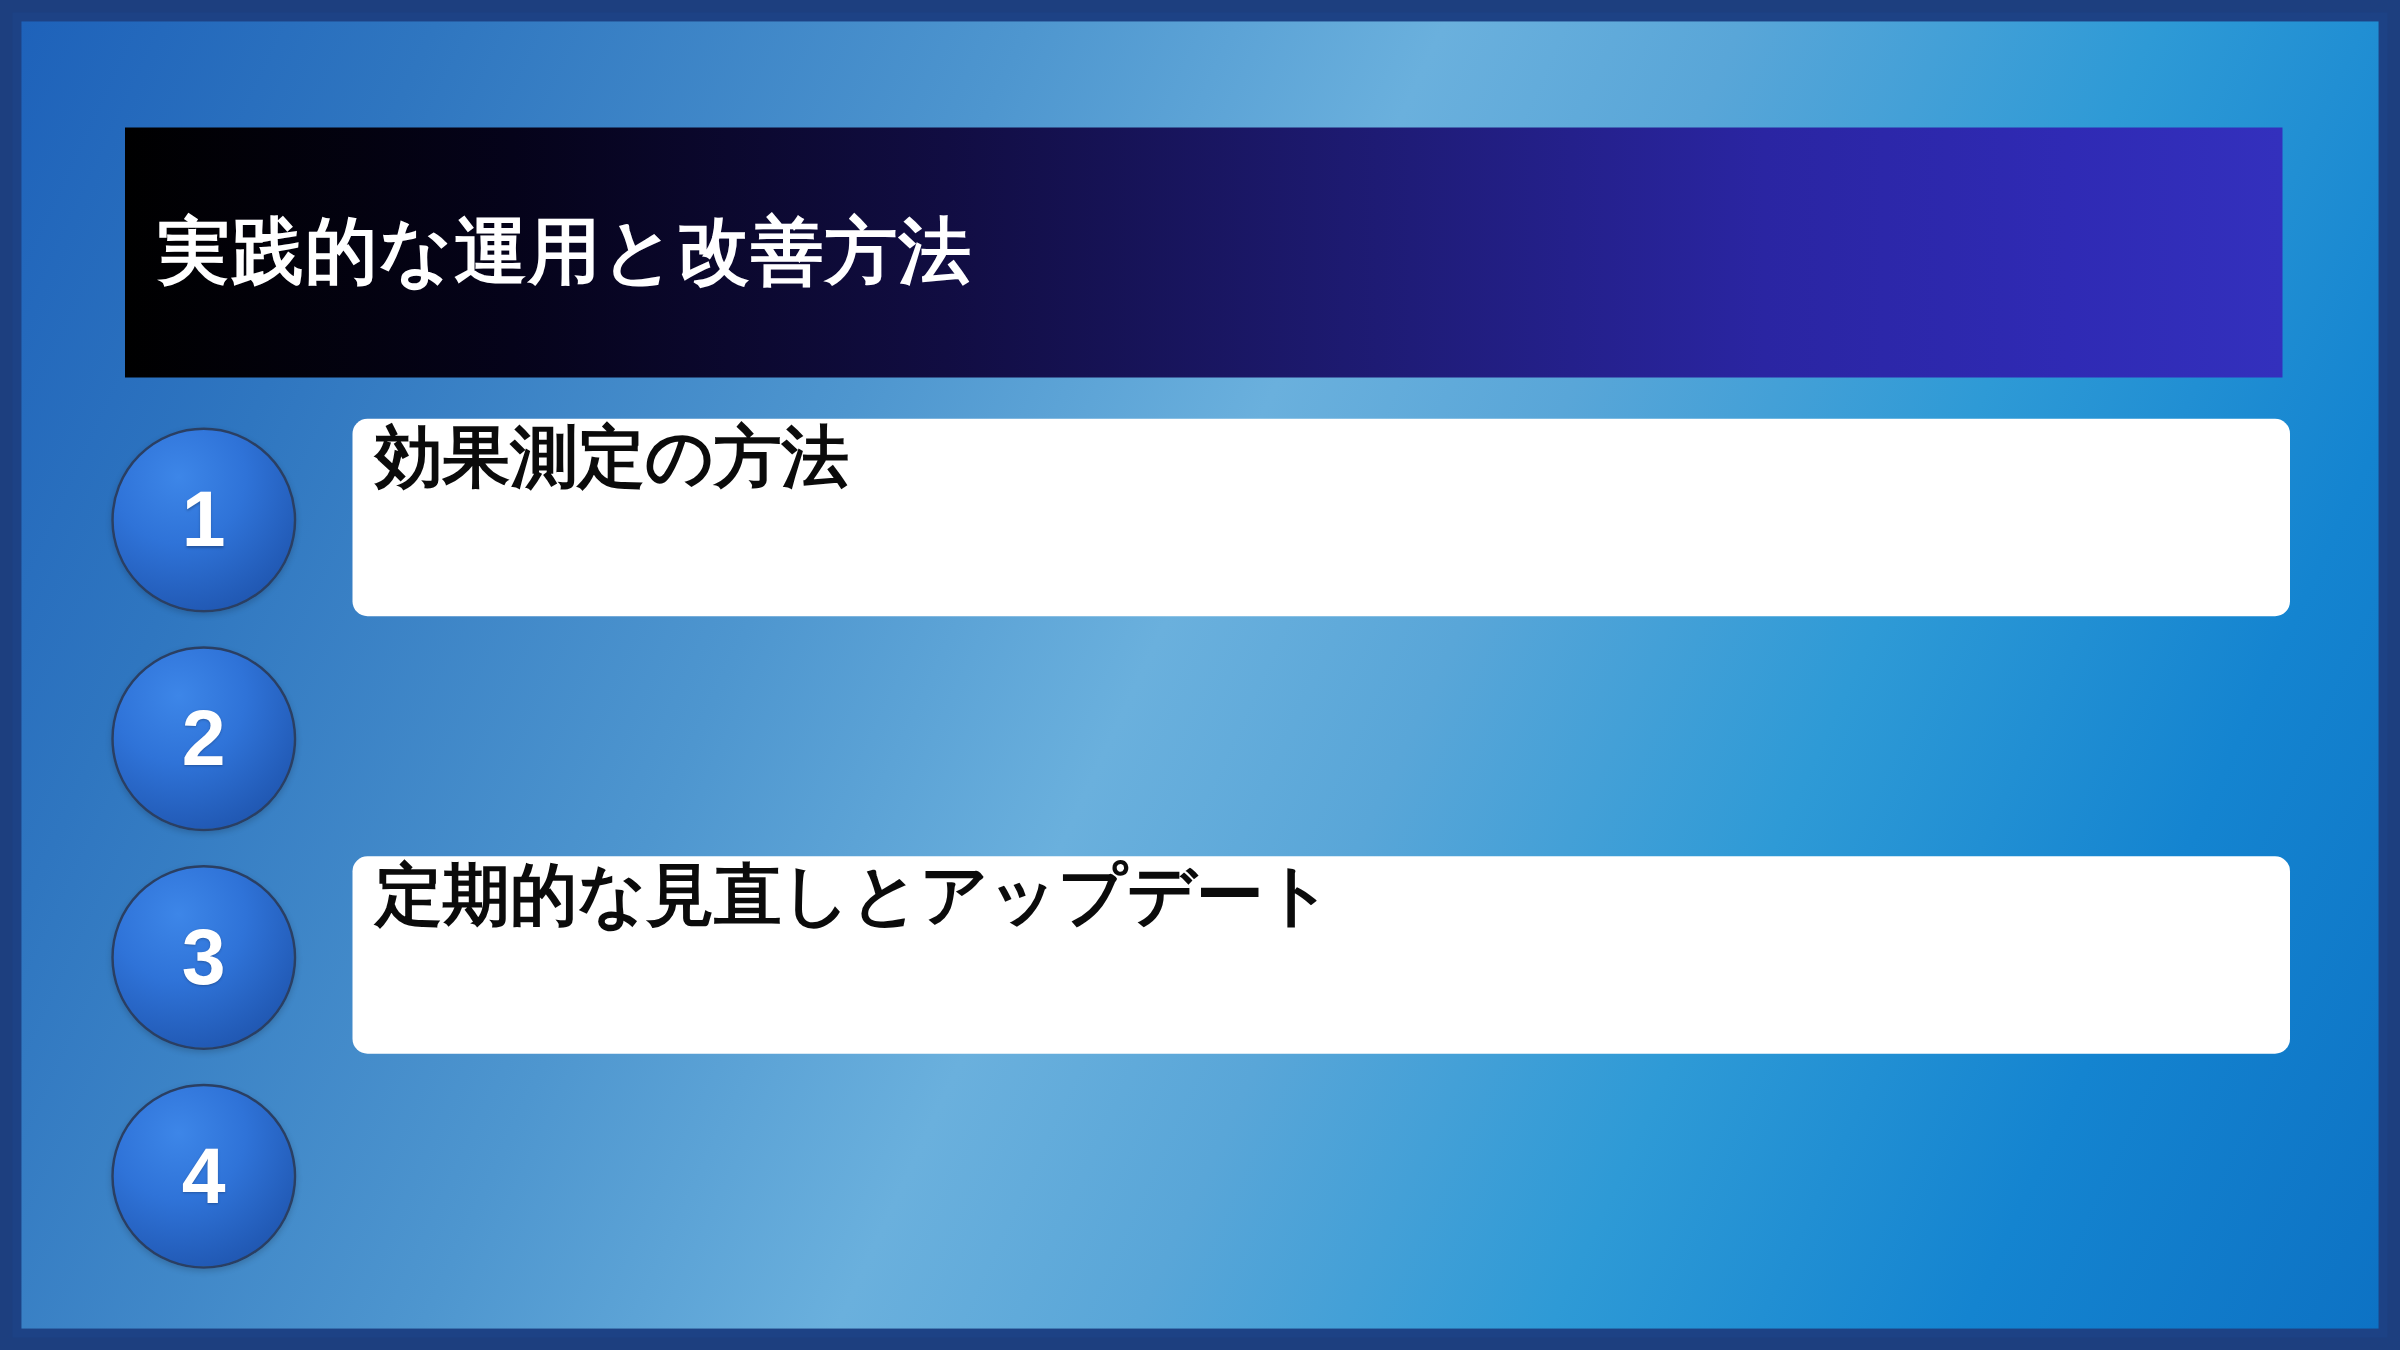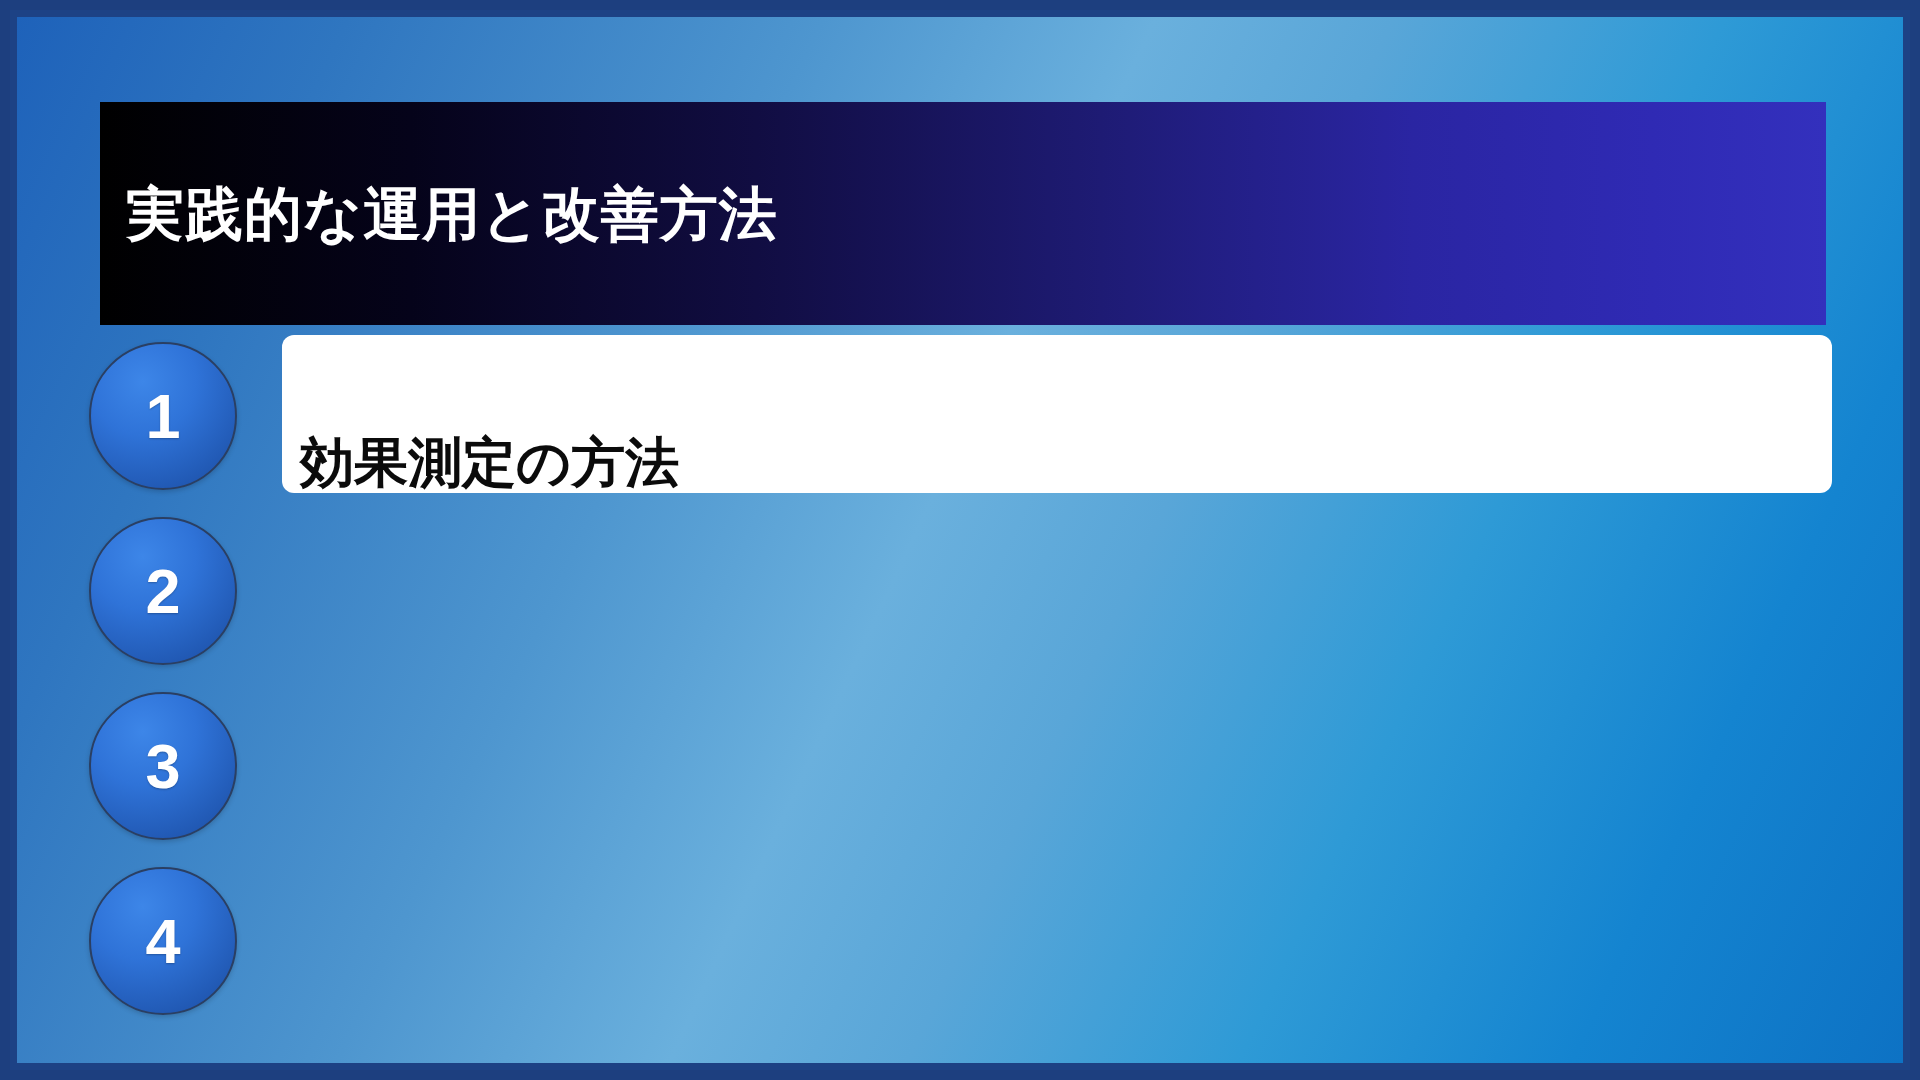--- a/index.html
+++ b/index.html
@@ -41,21 +41,21 @@
     border: 7px solid #1d4285;
     overflow: hidden;
   }
 
   
   .title-bar {
     position: absolute;
     left: 83px;
     top: 85px;
     width: 1726px;
-    height: 223px;
+    height: 200px;
     background: linear-gradient(90deg,
         #000000 0%,
         #05031a 18%,
         #110d42 38%,
         #1e1b74 58%,
         #2a25a2 76%,
         #2f2ab4 90%,
         #3330bd 100%);
     display: flex;
     align-items: center;
@@ -111,21 +111,21 @@
 
   .item-card {
     position: absolute;
     left: 265px;
     top: 0;
     width: 1550px;
     height: 158px;
     background: #ffffff;
     border-radius: 12px;
     display: flex;
-    align-items: flex-end;
+    align-items: flex-start;
     box-sizing: border-box;
   }
 
   .item-card-text {
     color: #0b0b0b;
     font-size: 54px;
     font-weight: bold;
     line-height: 1.15;
     padding-left: 18px;
     white-space: nowrap;
@@ -159,20 +159,23 @@
       <div class="item-row">
         <div class="item-badge">
           <span class="item-badge-num">2</span>
         </div>
       </div>
 
       <div class="item-row">
         <div class="item-badge">
           <span class="item-badge-num">3</span>
         </div>
+        <div class="item-card">
+          <span class="item-card-text">定期的な見直しとアップデート</span>
+        </div>
       </div>
 
       <div class="item-row indented">
         <div class="item-badge">
           <span class="item-badge-num">4</span>
         </div>
       </div>
 
     </div>
   </div>

